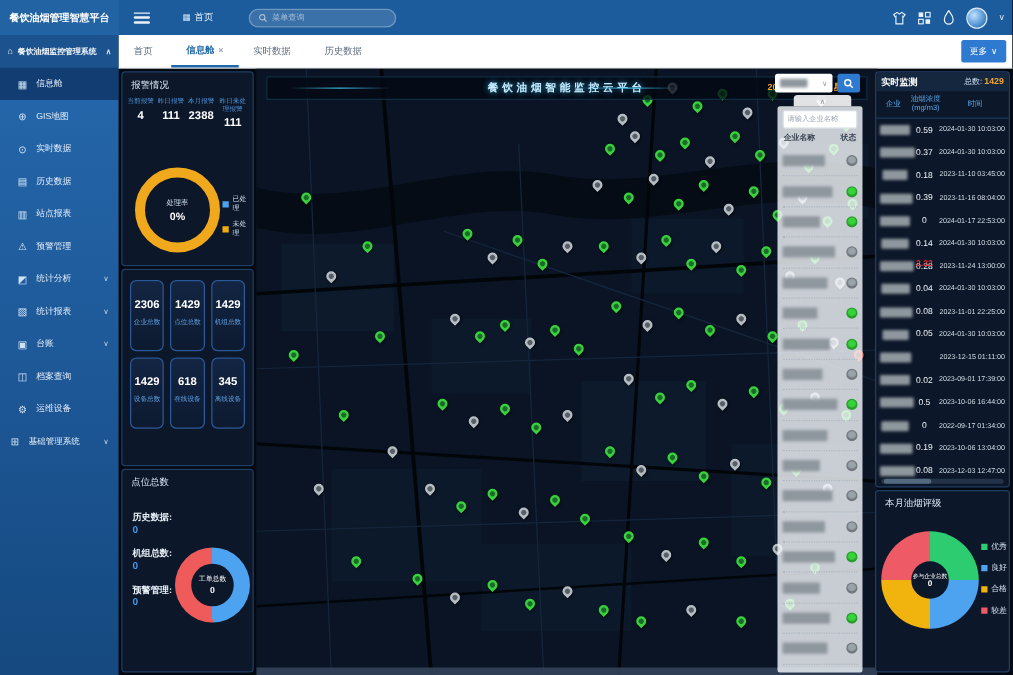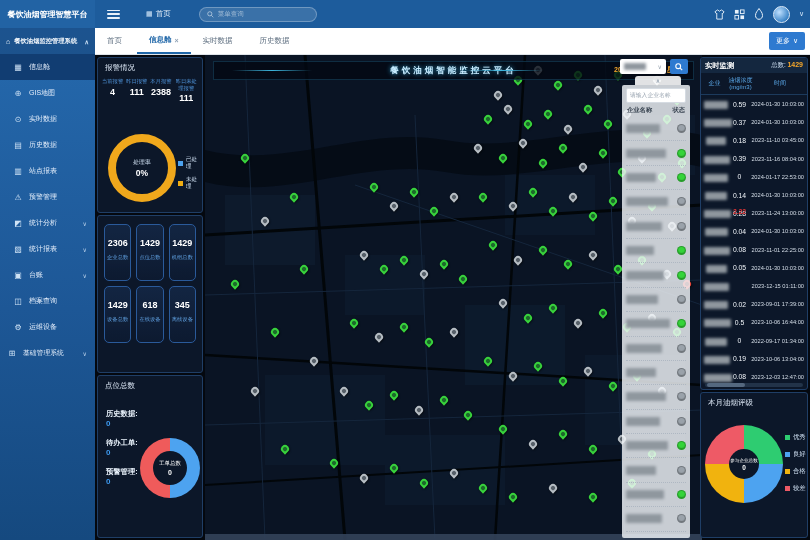--- a/index.html
+++ b/index.html
@@ -632,21 +632,21 @@
   <div class="panel work">
     <div class="ptitle">点位总数</div>
     <div class="wlist">
 
         <div>
           <div class="wl">历史数据:</div>
           <div class="wv">0</div>
         </div>
 
         <div>
-          <div class="wl">待办工单:</div>
+          <div class="wl">机组总数:</div>
           <div class="wv">0</div>
         </div>
 
         <div>
           <div class="wl">预警管理:</div>
           <div class="wv">0</div>
         </div>
       </div>
     <div class="donut2">
       <div class="hole">

